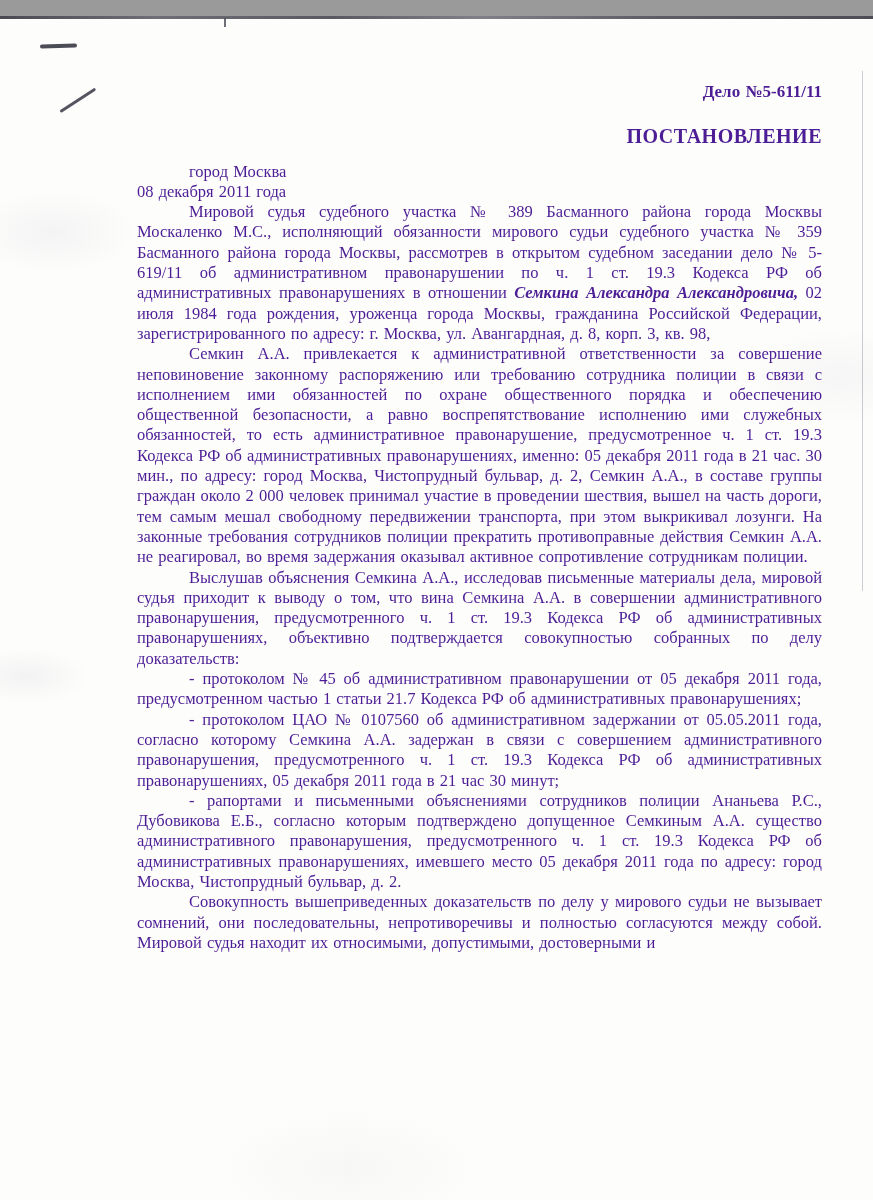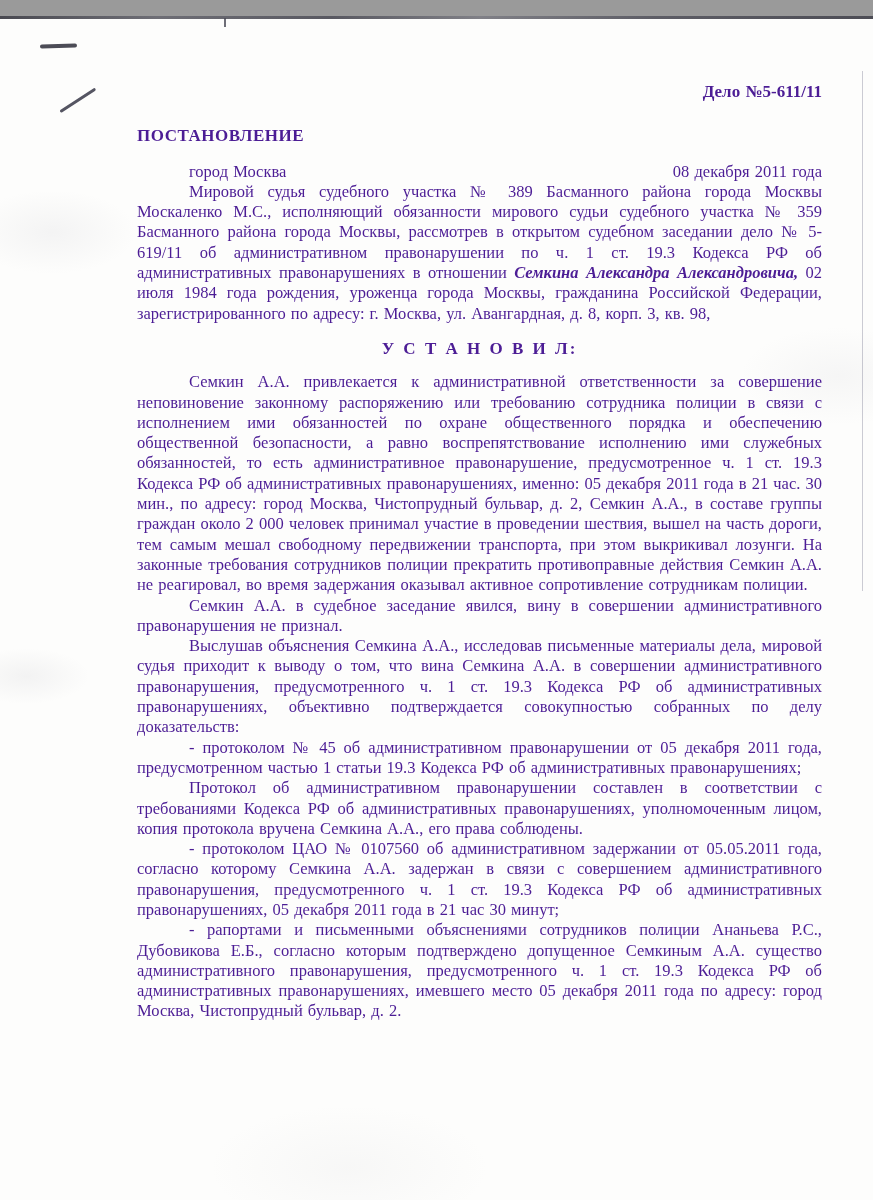--- a/index.html
+++ b/index.html
@@ -53,28 +53,28 @@
     font-size:16.5px;line-height:20.3px;word-spacing:1px;
   }
   .case-number{
     margin-top:66px;
     text-align:right;
     font-weight:bold;
     font-size:17px;
   }
   .doc-title{
     margin-top:24px;
-    text-align:left;
+    text-align:right;
     font-weight:bold;
-    font-size:17px;
+    font-size:20px;
     letter-spacing:.5px;
   }
   .meta-row{
     margin-top:15px;
-    display:flex;justify-content:space-between;
+    display:flex;justify-content:space-between;flex-direction:column;
   }
   .meta-city{padding-left:52px;}
   .intro{margin-top:20px;}
   .section-heading{
     margin:15px 0 13px 0;
     text-align:center;
     font-weight:bold;
     font-size:17px;
     letter-spacing:2px;
   }
@@ -103,26 +103,24 @@
 
     <div class="doc-title">ПОСТАНОВЛЕНИЕ</div>
 
     <div class="meta-row">
       <span class="meta-city">город Москва</span>
       <span class="meta-date">08 декабря 2011 года</span>
     </div>
 
     <p class="para intro"><span>Мировой судья судебного участка № 389 Басманного района города Москвы Москаленко М.С., исполняющий обязанности мирового судьи судебного участка № 359 Басманного района города Москвы, рассмотрев в открытом судебном заседании дело № 5-619/11 об административном правонарушении по ч. 1 ст. 19.3 Кодекса РФ об административных правонарушениях в отношении </span><b>Семкина Александра Александровича,</b><span> 02 июля 1984 года рождения, уроженца города Москвы, гражданина Российской Федерации, зарегистрированного по адресу: г. Москва, ул. Авангардная, д. 8, корп. 3, кв. 98,</span></p>
 
-    <div class="section-heading">У С Т А Н О В И Л:</div>
 
     <div>
         <p class="para"><span>Семкин А.А. привлекается к административной ответственности за совершение неповиновение законному распоряжению или требованию сотрудника полиции в связи с исполнением ими обязанностей по охране общественного порядка и обеспечению общественной безопасности, а равно воспрепятствование исполнению ими служебных обязанностей, то есть административное правонарушение, предусмотренное ч. 1 ст. 19.3 Кодекса РФ об административных правонарушениях,  именно: 05 декабря 2011 года в 21 час. 30 мин., по адресу: город Москва, Чистопрудный бульвар, д. 2, Семкин А.А.,  в составе группы граждан около 2 000 человек принимал участие в проведении шествия, вышел на часть дороги, тем самым мешал свободному передвижении транспорта, при этом выкрикивал лозунги. На законные требования сотрудников полиции прекратить противоправные действия Семкин А.А. не реагировал, во время задержания оказывал активное сопротивление сотрудникам полиции.</span></p>
-        <p class="para"><span>Семкин А.А. в судебное заседание явился, вину в совершении административного правонарушения не признал.</span></p>
         <p class="para"><span>Выслушав объяснения Семкина А.А., исследовав письменные материалы дела, мировой судья приходит к выводу о том, что вина Семкина А.А. в совершении административного правонарушения, предусмотренного ч. 1 ст. 19.3 Кодекса РФ об административных правонарушениях, объективно подтверждается совокупностью собранных по делу доказательств:</span></p>
-        <p class="para"><span>- протоколом № 45 об административном правонарушении от 05 декабря 2011 года, предусмотренном частью 1 статьи 19.3 Кодекса РФ об административных правонарушениях;</span></p>
-        <p class="para"><span>Протокол об административном правонарушении составлен в соответствии с требованиями Кодекса РФ об административных правонарушениях, уполномоченным лицом, копия протокола вручена Семкина А.А., его права соблюдены.</span></p>
+        <p class="para"><span>- протоколом № 45 об административном правонарушении от 05 декабря 2011 года, предусмотренном частью 1 статьи 21.7 Кодекса РФ об административных правонарушениях;</span></p>
         <p class="para"><span>- протоколом ЦАО № 0107560 об административном задержании от 05.05.2011 года, согласно которому Семкина А.А. задержан в связи с совершением административного правонарушения, предусмотренного ч. 1 ст. 19.3 Кодекса РФ об административных правонарушениях, 05 декабря 2011 года в 21 час 30 минут;</span></p>
         <p class="para"><span>- рапортами и письменными объяснениями сотрудников полиции Ананьева Р.С., Дубовикова Е.Б., согласно которым подтверждено допущенное Семкиным А.А. существо административного правонарушения, предусмотренного ч. 1 ст. 19.3 Кодекса РФ об административных правонарушениях, имевшего место 05 декабря 2011 года по адресу: город Москва, Чистопрудный бульвар, д. 2.</span></p>
+        <p class="para"><span>Совокупность вышеприведенных доказательств по делу у мирового судьи не вызывает сомнений, они последовательны, непротиворечивы и полностью согласуются между собой. Мировой судья находит их относимыми, допустимыми, достоверными и</span></p>
       </div>
 
   </div>
 </div>
 
 </body></html>

